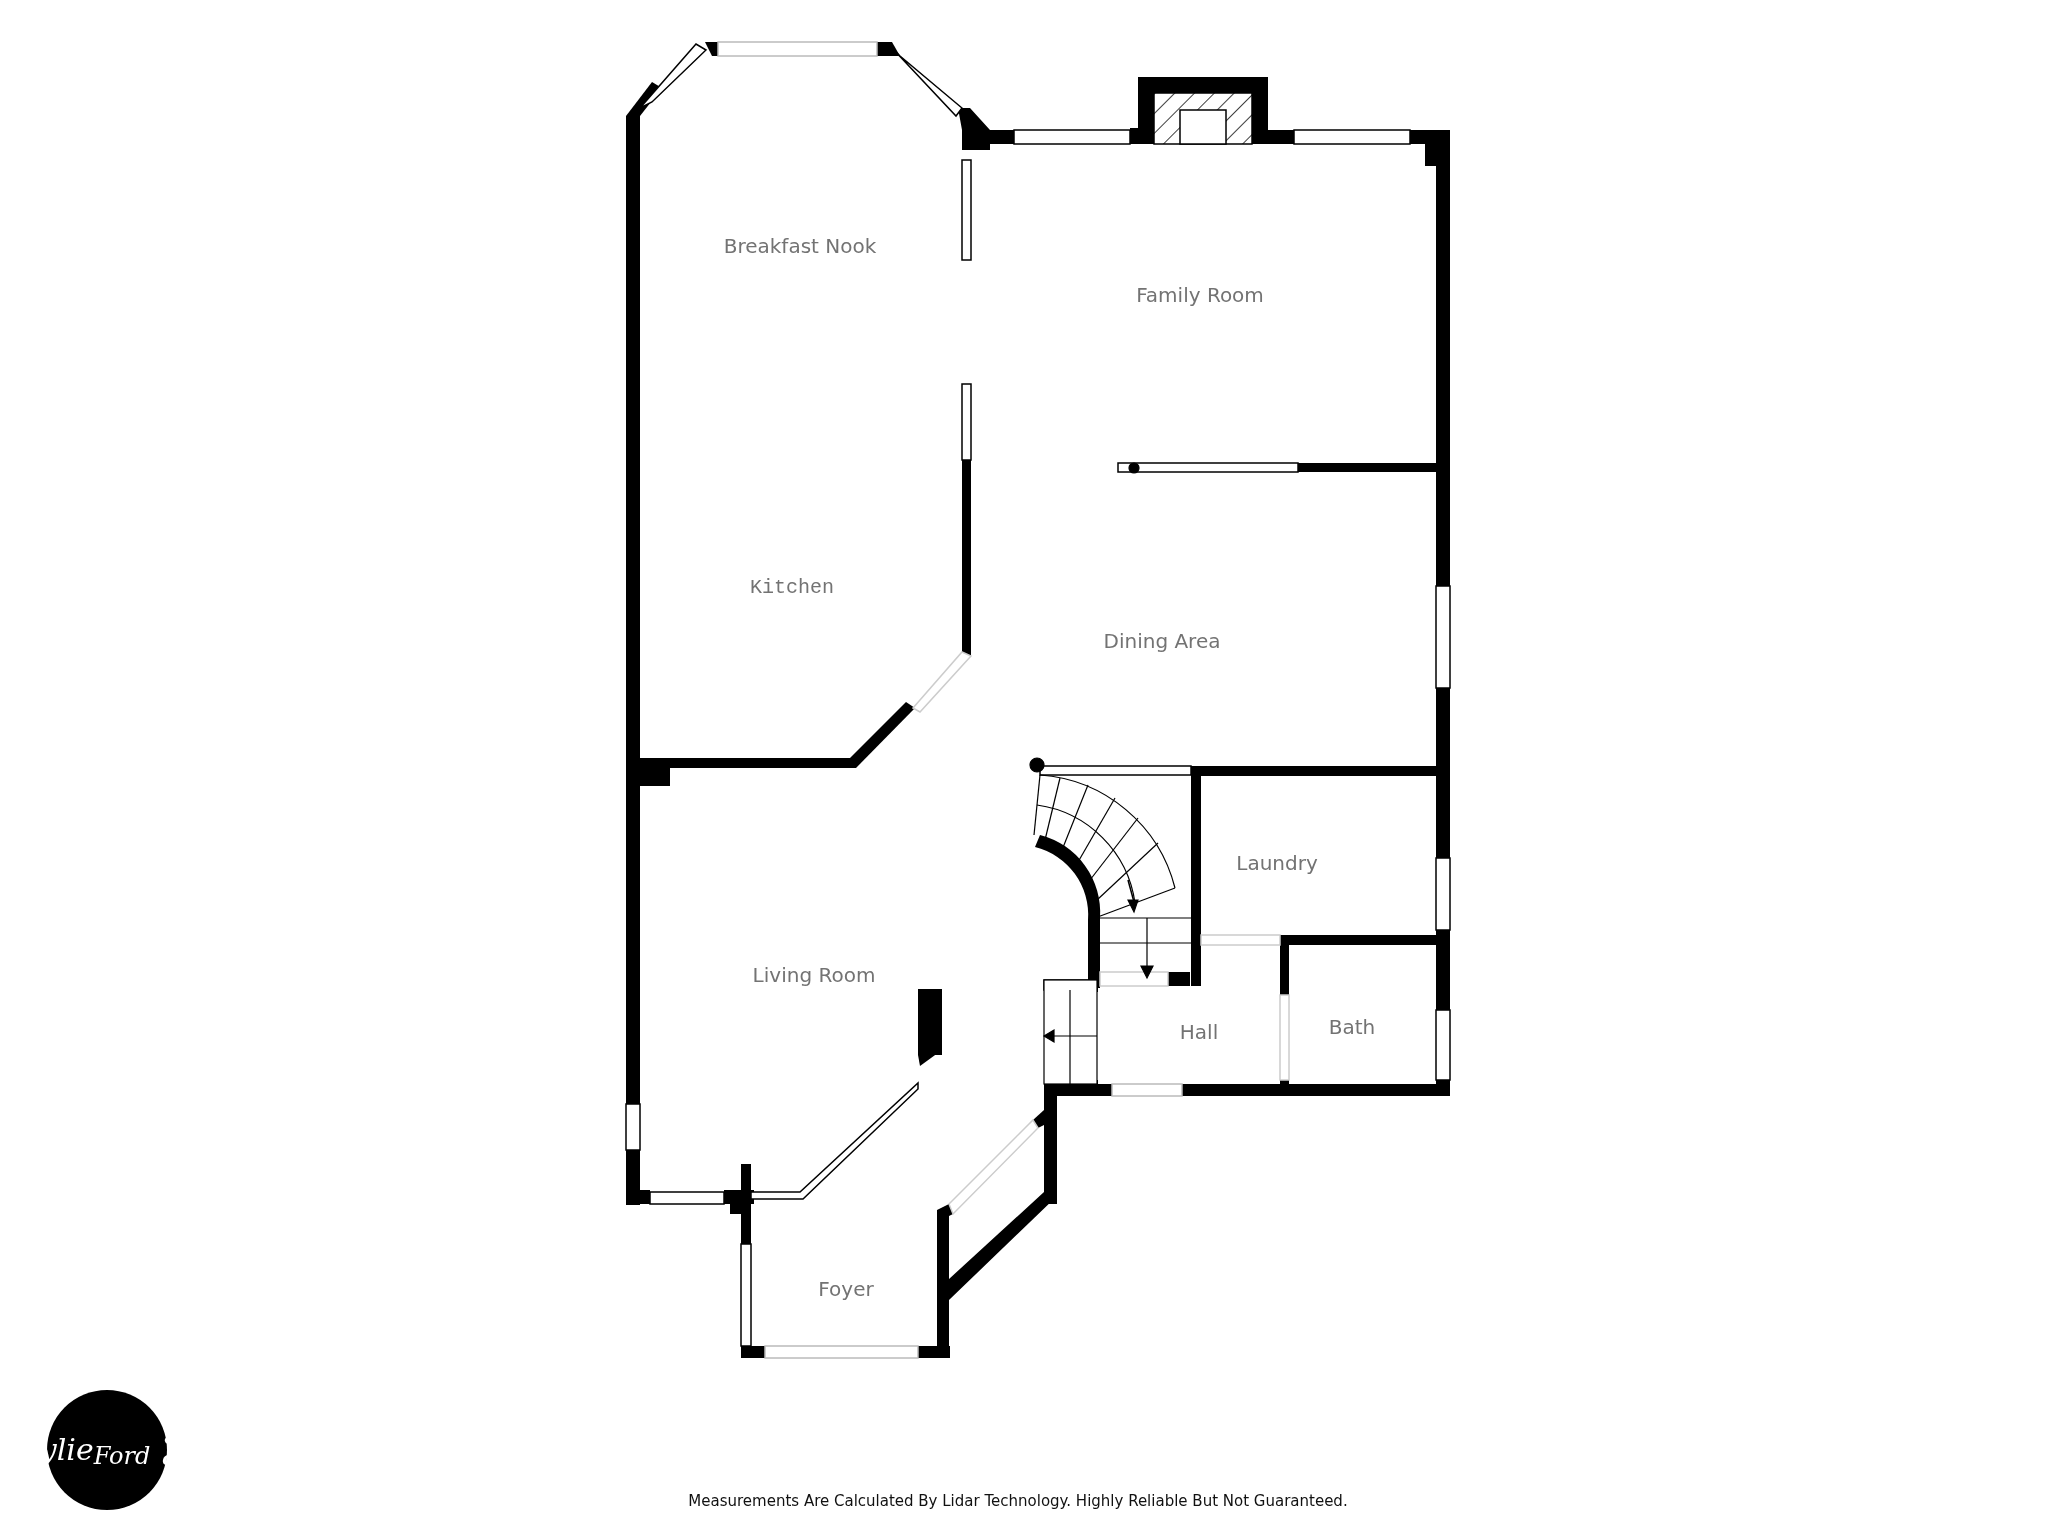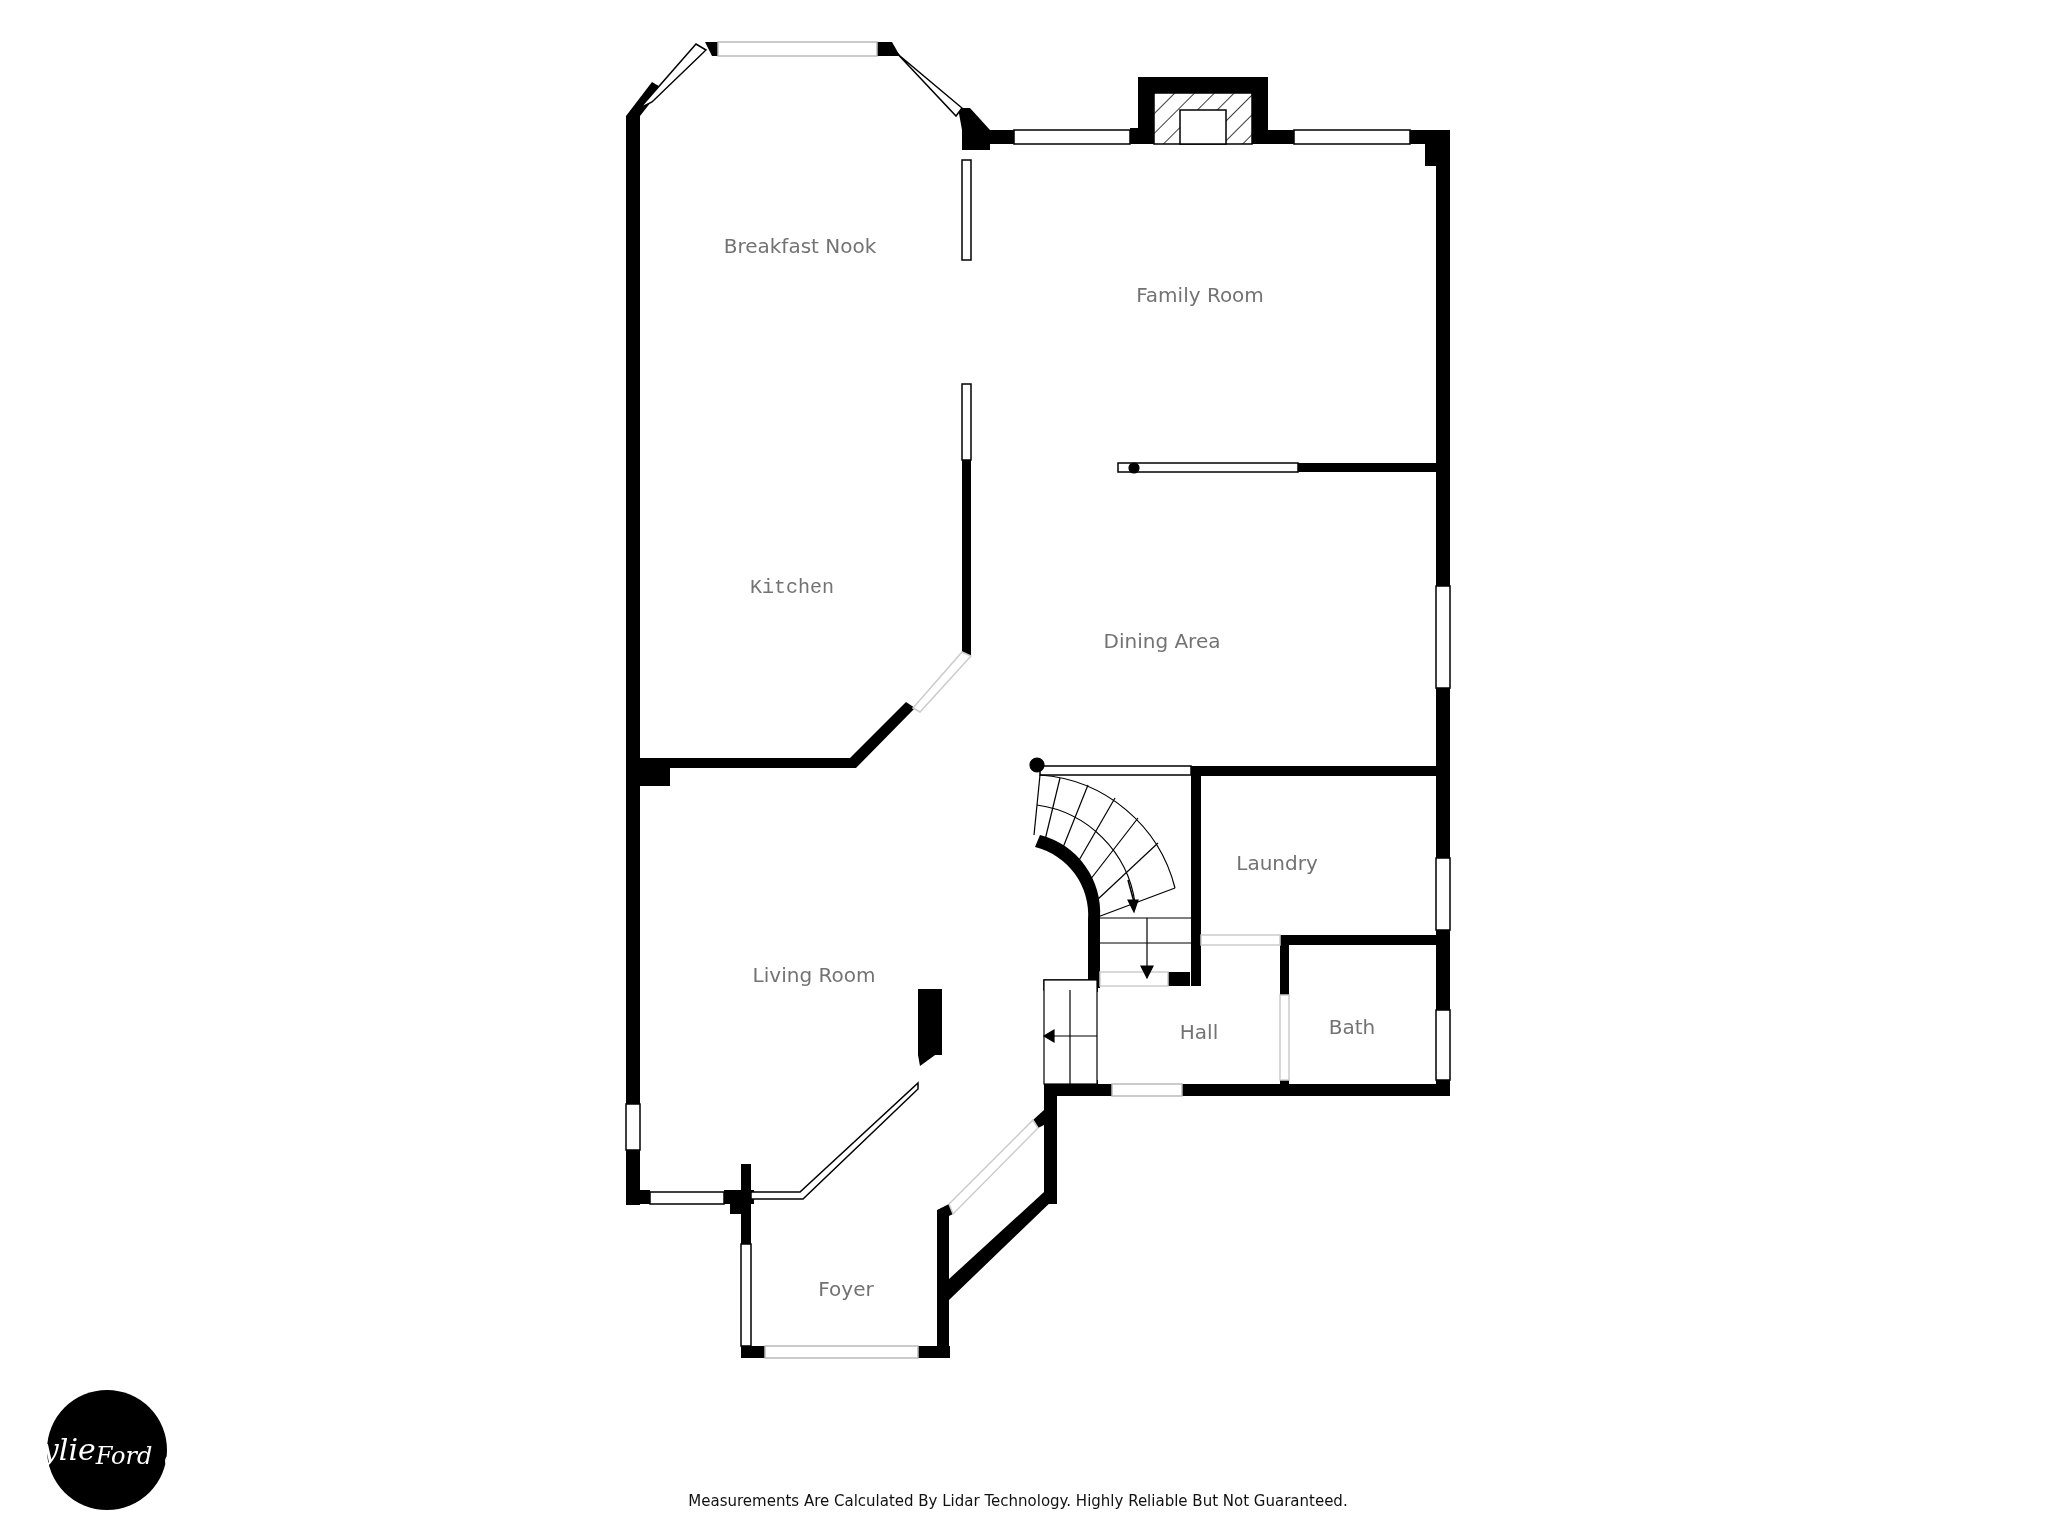--- a/index.html
+++ b/index.html
@@ -3,21 +3,21 @@
 <meta charset="utf-8">
 <style>
   html,body{margin:0;padding:0;background:#ffffff;}
   body{width:2048px;height:1536px;position:relative;overflow:hidden;font-family:"DejaVu Sans","Liberation Sans",sans-serif;}
   #plan{position:absolute;left:0;top:0;}
   .room-label{position:absolute;font-size:20px;color:#737373;white-space:nowrap;transform:translate(-50%,-50%);font-family:"DejaVu Sans","Liberation Sans",sans-serif;}
   .disclaimer{position:absolute;left:0;width:2048px;top:1492px;text-align:center;font-size:15px;color:#111;font-family:"DejaVu Sans","Liberation Sans",sans-serif;transform:translateX(-6px);}
   .logo{position:absolute;left:47px;top:1390px;width:120px;height:120px;border-radius:50%;background:#000;color:#fff;display:flex;flex-direction:row;align-items:center;justify-content:center;font-family:"DejaVu Serif","Liberation Serif",serif;font-style:italic;line-height:1;}
   .logo .l1{font-size:30px;}
   .logo .l2{font-size:24px;margin-top:12px;}
-  .logo .l3{font-size:18px;margin-left:12px;}
+  .logo .l3{font-size:18px;margin-left:12px;font-weight:bold;}
 </style>
 </head>
 <body>
 
 <svg id="plan" width="2048" height="1536" viewBox="0 0 2048 1536" xmlns="http://www.w3.org/2000/svg">
   <g fill="#000" stroke="none">
 
     <rect x="626" y="116" width="14" height="648"></rect>
 
     <rect x="626" y="764" width="14" height="340"></rect>

